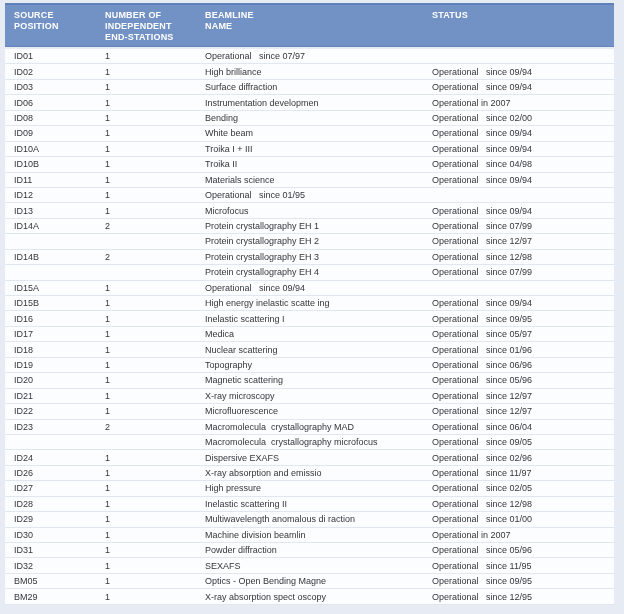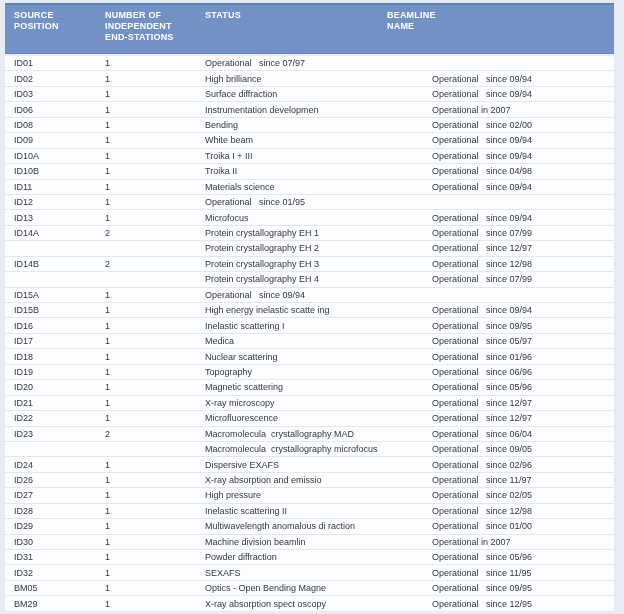--- a/index.html
+++ b/index.html
@@ -13,21 +13,21 @@
     position:absolute;left:5px;top:3px;width:609px;
   }
   .thead{
     background:#7291c5;
     border-top:2px solid #6080ba;
     border-bottom:1px solid #6584bc;
     display:flex;
     align-items:flex-start;
     min-height:40px;
     box-sizing:border-box;
-    padding-top:5px;padding-bottom:10px;
+    padding-top:5px;padding-bottom:3px;
   }
   .hcell{
     color:#ffffff;
     font-weight:bold;
     font-size:9px;
     line-height:11px;
     letter-spacing:0.2px;
     white-space:pre-line;
     box-sizing:border-box;
   }
@@ -53,23 +53,23 @@
 </head>
 <body>
 
 <div class="table-wrap">
   <div class="thead">
     <div class="hcell c1">SOURCE
 POSITION</div>
     <div class="hcell c2">NUMBER OF
 INDEPENDENT
 END-STATIONS</div>
-    <div class="hcell c4">STATUS</div>
     <div class="hcell c3">BEAMLINE
 NAME</div>
+    <div class="hcell c4">STATUS</div>
   </div>
   <div class="tbody">
   <div class="trow">
     <div class="c1">ID01</div>
     <div class="c2">1</div>
     <div class="c4">Operational   since 07/97</div>
   </div>
 
   <div class="trow">
     <div class="c1">ID02</div>

